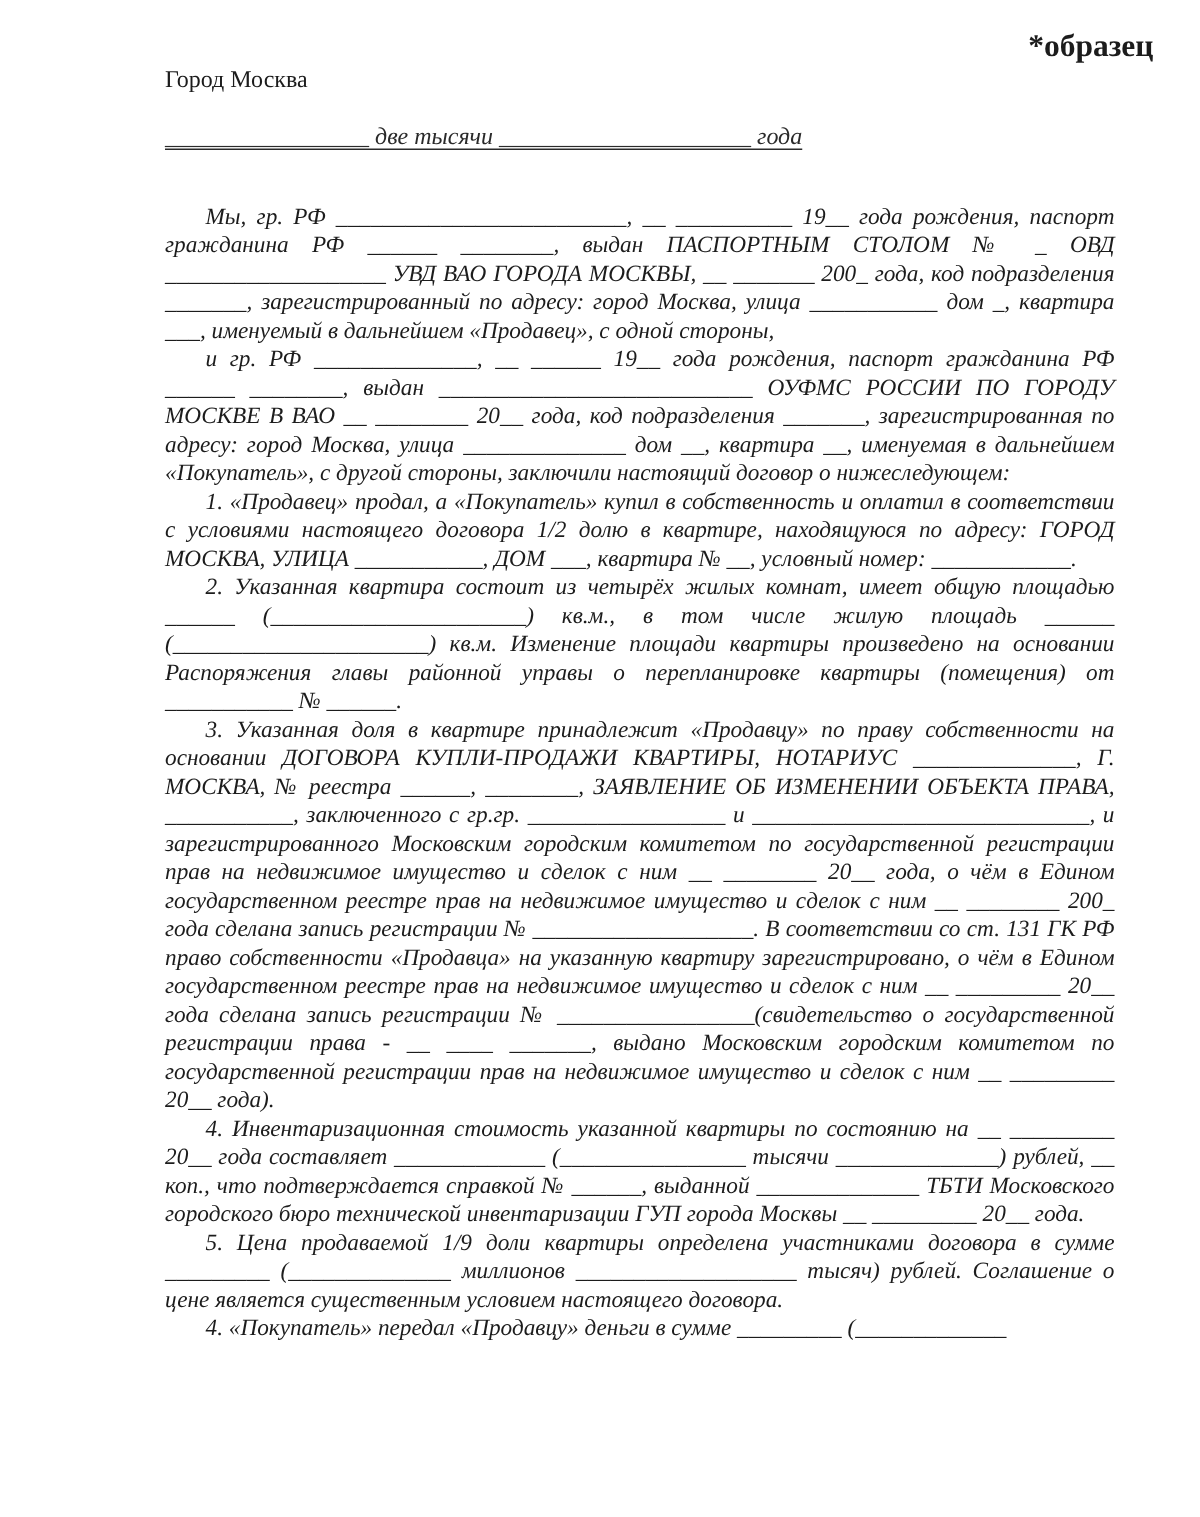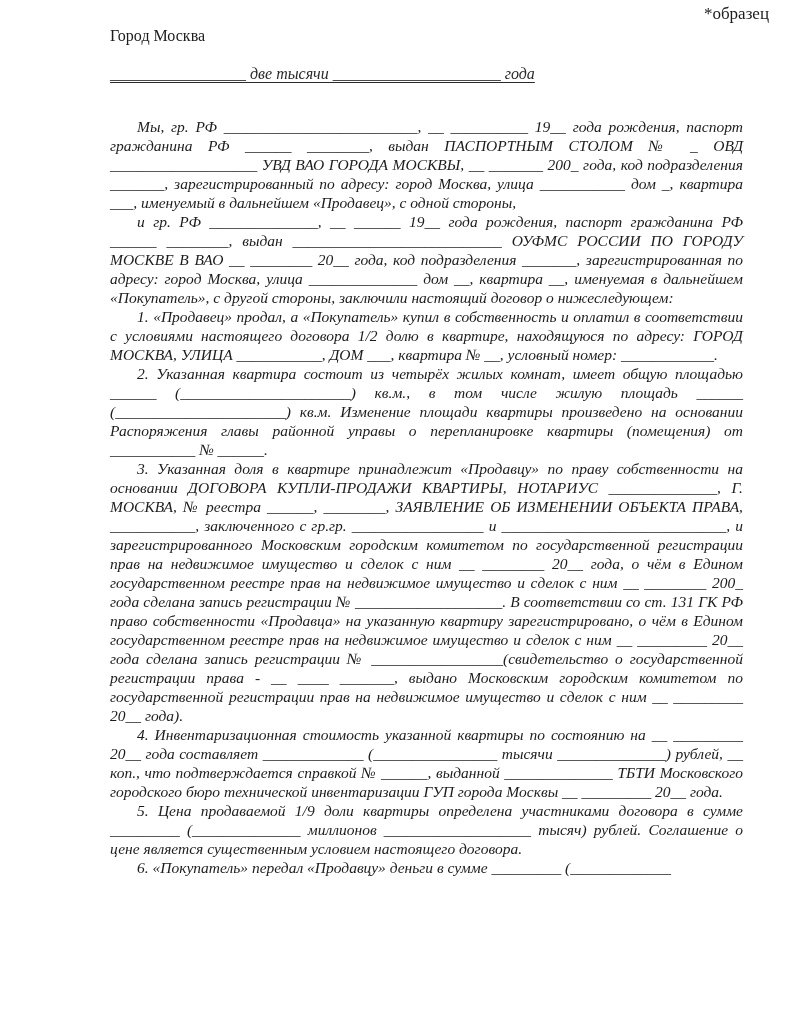--- a/index.html
+++ b/index.html
@@ -13,36 +13,36 @@
     height: 1011px;
     box-sizing: border-box;
     background: #ffffff;
     color: #1c1c1c;
     font-family: "Liberation Serif", "DejaVu Serif", serif;
     padding: 0 57px 0 110px;
     overflow: hidden;
   }
   .obrazec {
     position: absolute;
-    top: 4px;
+    top: 20px;
     right: 31px;
-    font-size: 17px;
-    font-weight: normal;
+    font-size: 21px;
+    font-weight: bold;
     line-height: 20px;
   }
   .title {
     margin: 38px 0 0 0;
     text-align: center;
     font-size: 23px;
     font-weight: bold;
     line-height: 28px;
     letter-spacing: 0.2px;
   }
   .city {
-    margin-top: 26px;
+    margin-top: 44px;
     font-size: 16px;
     line-height: 20px;
   }
   .dateline-wrap {
     margin-top: 18px;
     text-align: left;
     font-size: 16px;
     line-height: 20px;
   }
   .dateline {
@@ -80,16 +80,16 @@
   </div>
 
   <div class="body-text">
     <p class="para">Мы, гр. РФ _________________________, __ __________ 19__ года рождения, паспорт гражданина РФ ______ ________, выдан ПАСПОРТНЫМ СТОЛОМ № _ ОВД ___________________ УВД ВАО ГОРОДА МОСКВЫ, __ _______ 200_ года, код подразделения _______, зарегистрированный по адресу: город Москва, улица ___________ дом _, квартира ___, именуемый в дальнейшем «Продавец», с одной стороны,</p>
     <p class="para">и гр. РФ ______________, __ ______ 19__ года рождения, паспорт гражданина РФ ______ ________, выдан ___________________________ ОУФМС РОССИИ ПО ГОРОДУ МОСКВЕ В ВАО __ ________ 20__ года, код подразделения _______, зарегистрированная по адресу: город Москва, улица ______________ дом __, квартира __, именуемая в дальнейшем «Покупатель», с другой стороны, заключили настоящий договор о нижеследующем:</p>
     <p class="para">1. «Продавец» продал, а «Покупатель» купил в собственность и оплатил в соответствии с условиями настоящего договора 1/2 долю в квартире, находящуюся по адресу: ГОРОД МОСКВА, УЛИЦА ___________, ДОМ ___, квартира № __, условный номер: ____________.</p>
     <p class="para">2. Указанная квартира состоит из четырёх жилых комнат, имеет общую площадью ______ (______________________) кв.м., в том числе жилую площадь ______ (______________________) кв.м.  Изменение площади квартиры произведено на основании Распоряжения главы районной управы о перепланировке квартиры (помещения) от ___________ № ______.</p>
     <p class="para">3. Указанная доля в квартире принадлежит «Продавцу» по праву собственности на основании ДОГОВОРА КУПЛИ-ПРОДАЖИ КВАРТИРЫ, НОТАРИУС ______________, Г. МОСКВА, № реестра ______, ________, ЗАЯВЛЕНИЕ ОБ ИЗМЕНЕНИИ ОБЪЕКТА ПРАВА, ___________, заключенного с гр.гр. _________________ и _____________________________, и зарегистрированного Московским городским комитетом по государственной регистрации прав на недвижимое имущество и сделок с ним __ ________ 20__ года, о чём в Едином государственном реестре прав на недвижимое имущество и сделок с ним __ ________ 200_ года сделана запись регистрации № ___________________. В соответствии со ст. 131 ГК РФ право собственности «Продавца» на указанную квартиру зарегистрировано, о чём в Едином государственном реестре прав на недвижимое имущество и сделок с ним __ _________ 20__ года сделана запись регистрации № _________________(свидетельство о государственной регистрации права - __ ____ _______, выдано Московским городским комитетом по государственной регистрации прав на недвижимое имущество и сделок с ним __ _________ 20__ года).</p>
     <p class="para">4. Инвентаризационная стоимость указанной квартиры по состоянию на __ _________ 20__ года составляет _____________ (________________ тысячи ______________) рублей, __ коп., что подтверждается справкой № ______, выданной ______________ ТБТИ Московского городского бюро технической инвентаризации ГУП города Москвы __ _________ 20__ года.</p>
     <p class="para">5. Цена продаваемой 1/9 доли квартиры определена участниками договора в сумме _________ (______________ миллионов ___________________ тысяч) рублей. Соглашение о цене является существенным условием настоящего договора.</p>
-    <p class="para">6. «Покупатель» передал «Продавцу» деньги в сумме _________ (_____________</p>
+    <p class="para">4. «Покупатель» передал «Продавцу» деньги в сумме _________ (_____________</p>
   </div>
 
 </div>
 
 </body></html>

